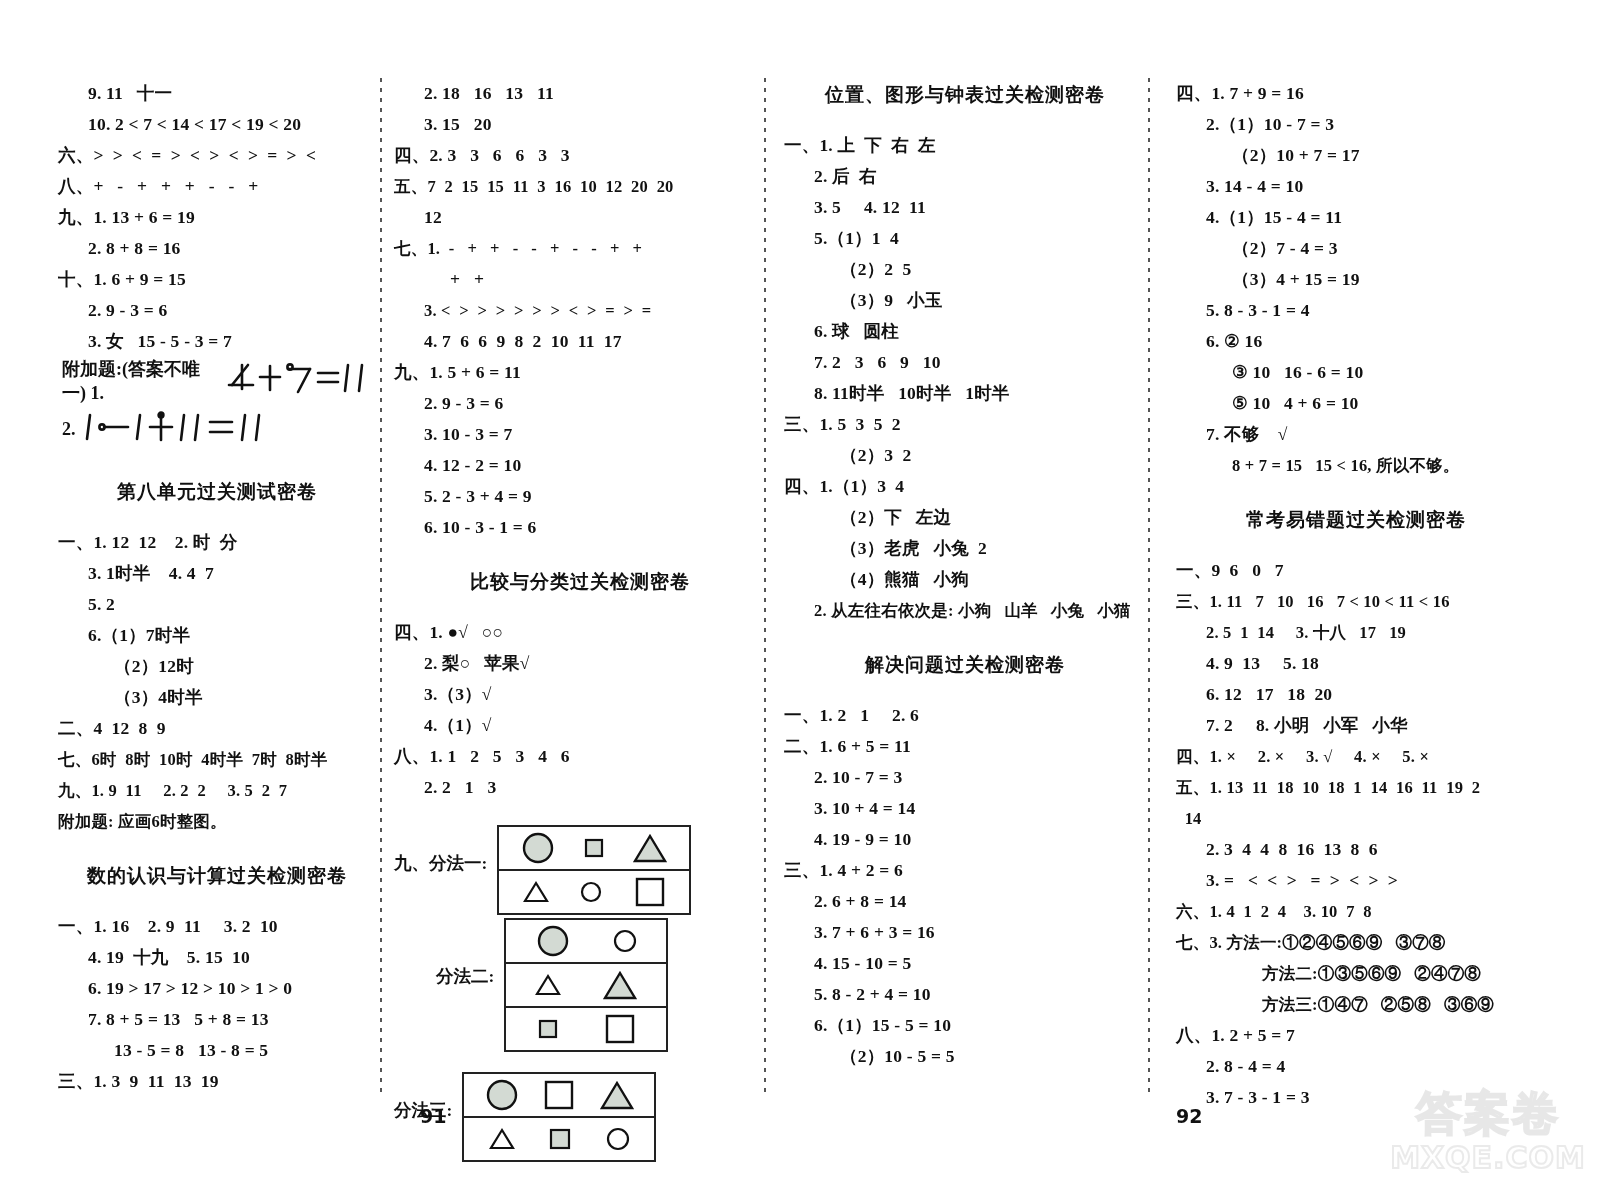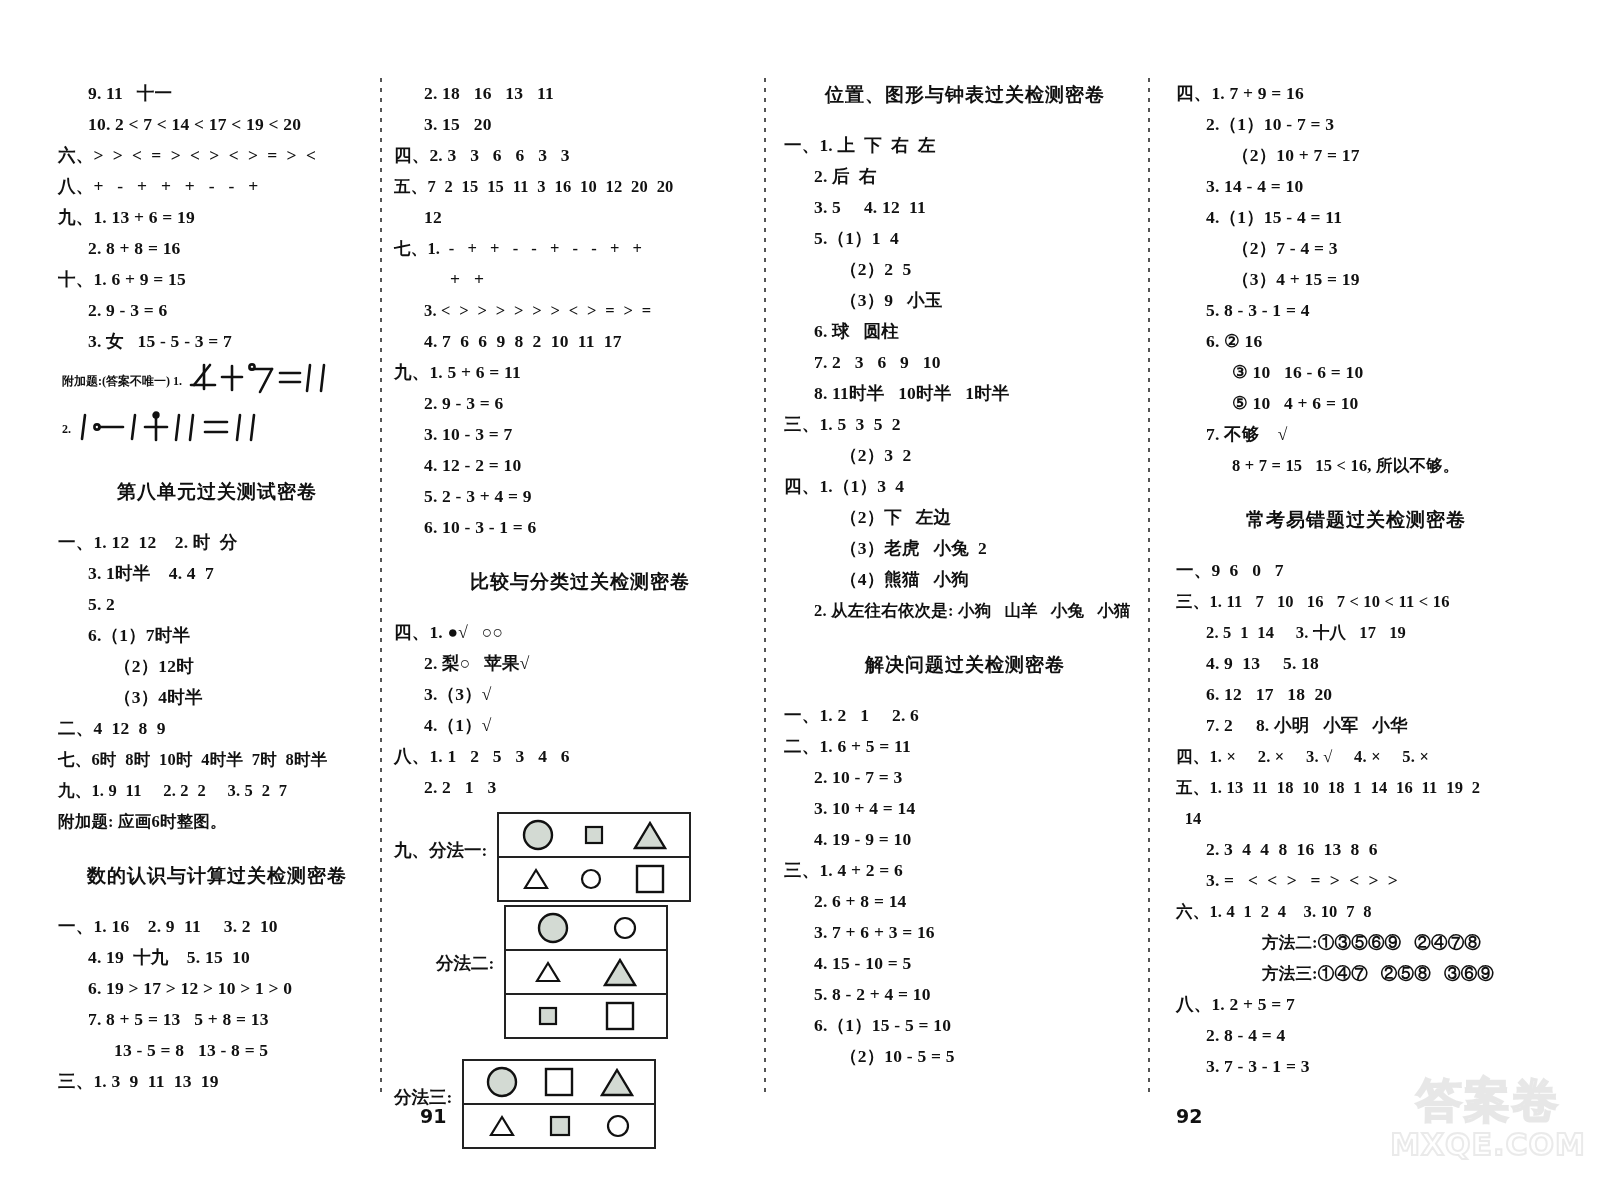--- a/index.html
+++ b/index.html
@@ -51,44 +51,44 @@
   .ln.ind1{padding-left:30px;}
   .ln.ind2{padding-left:56px;}
   .ln.ind3{padding-left:86px;}
   .ln.sm{font-size:16.5px;}
 
   
   .hw{
     display:flex;align-items:center;gap:6px;
     padding-left:4px;height:48px;
   }
-  .hw-lbl{font-size:12px;font-weight:bold;}
+  .hw-lbl{font-size:18px;font-weight:bold;}
   .hw svg{display:block;}
 
   
-  .diagrow{display:flex;align-items:flex-start;gap:10px;margin-top:9px;}
+  .diagrow{display:flex;align-items:flex-start;gap:10px;margin-top:22px;}
   .diaglabel{font-size:17.5px;font-weight:bold;padding-top:26px;white-space:pre;}
   .dbox{border:2.5px solid #222;background:#fff;}
   .drow{
     display:flex;align-items:center;justify-content:space-around;
     height:42px;padding:0 8px;border-bottom:2.5px solid #222;
   }
   .drow:last-child{border-bottom:none;}
   .shape svg{display:block;}
 
   .pagenum{
     position:absolute;bottom:74px;
     font-size:19px;font-weight:bold;
     font-family:"DejaVu Sans","Liberation Sans",sans-serif;
   }
   .pn1{left:420px;}
   .pn2{left:1176px;}
 
   .watermark{
-    position:absolute;right:14px;bottom:13px;
+    position:absolute;right:14px;bottom:0;
     width:196px;height:116px;
     opacity:.33;
   }
   .wm-cn{
     font-family:"DejaVu Sans","Liberation Sans",sans-serif;
     font-size:46px;font-weight:bold;color:#fff;
     -webkit-text-stroke:2px #b9b9b9;
     text-align:center;line-height:56px;letter-spacing:2px;
   }
   .wm-en{
@@ -415,20 +415,21 @@
       <div class="ln sm ind1">2. 5  1  14     3. 十八   17   19</div>
       <div class="ln ind1">4. 9  13     5. 18</div>
       <div class="ln ind1">6. 12   17   18  20</div>
       <div class="ln ind1">7. 2     8. 小明   小军   小华</div>
       <div class="ln sm">四、1. ×     2. ×     3. √     4. ×     5. ×</div>
       <div class="ln sm">五、1. 13  11  18  10  18  1  14  16  11  19  2</div>
       <div class="ln sm">  14</div>
       <div class="ln ind1">2. 3  4  4  8  16  13  8  6</div>
       <div class="ln ind1">3. =   &lt;  &lt;  &gt;   =  &gt;  &lt;  &gt;  &gt;</div>
       <div class="ln sm">六、1. 4  1  2  4    3. 10  7  8</div>
+      <div class="ln sm">七、3. 方法一:①②④⑤⑥⑨   ③⑦⑧</div>
       <div class="ln sm ind3">方法二:①③⑤⑥⑨   ②④⑦⑧</div>
       <div class="ln sm ind3">方法三:①④⑦   ②⑤⑧   ③⑥⑨</div>
       <div class="ln">八、1. 2 + 5 = 7</div>
       <div class="ln ind1">2. 8 - 4 = 4</div>
       <div class="ln ind1">3. 7 - 3 - 1 = 3</div>
     </div>
   </div>
 
   <div class="pagenum pn1">91</div>
   <div class="pagenum pn2">92</div>

